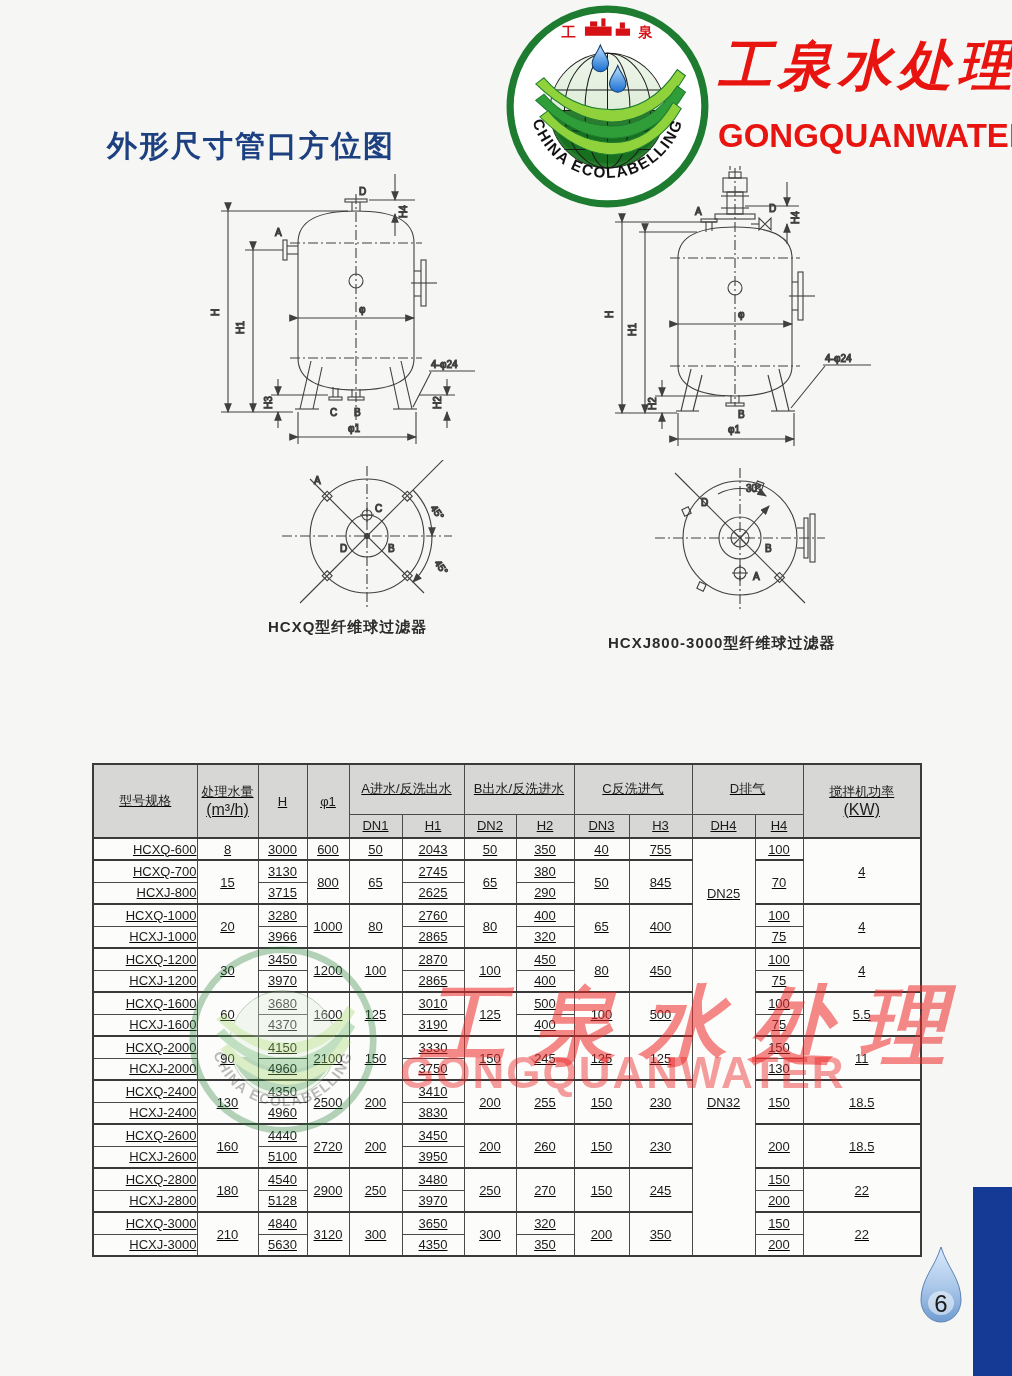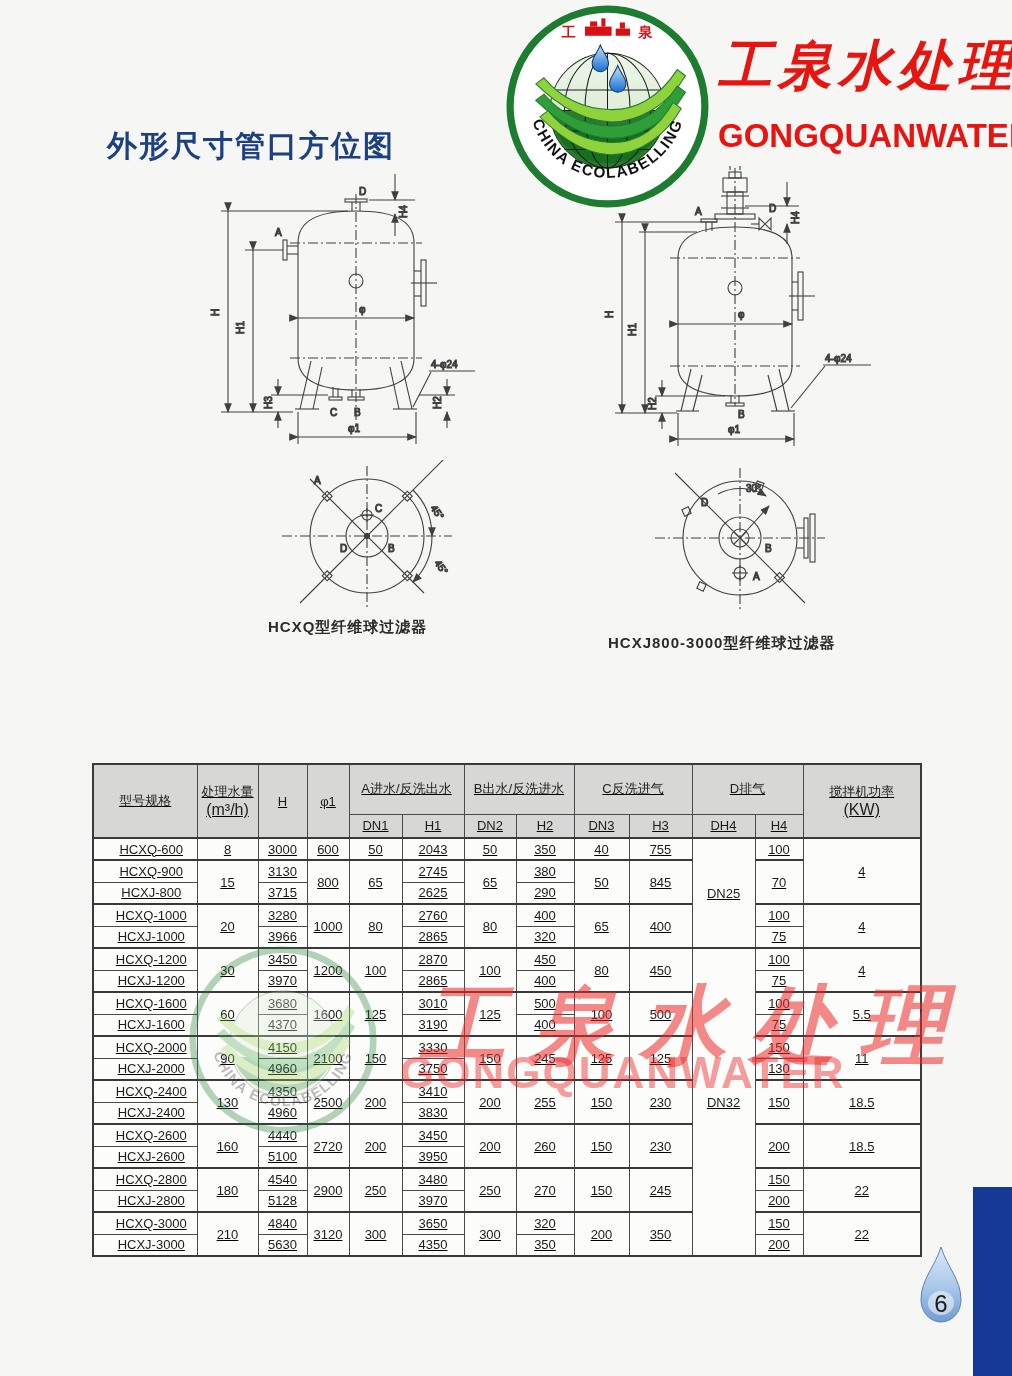--- a/index.html
+++ b/index.html
@@ -24,21 +24,21 @@
   #cap-right { left:608px; top:618px;margin-top:16px; }
 
   
   #spec-table { position:absolute; left:92px; top:763px; border-collapse:collapse; table-layout:fixed; background:#fdfdfc;text-decoration:underline; }
   #spec-table th, #spec-table td { border:1px solid #4a4a4a; font-size:13px; color:#1c1c1c; text-align:center; padding:0; }
   #spec-table thead th { background:#d7d7d5; font-weight:normal; }
   #spec-table thead tr:first-child th { height:50px; }
   #spec-table thead tr:last-child th { height:24px; border-bottom:2px solid #3a3a3a; }
   #spec-table tbody td { height:22px; background:#fcfcfb; }
   #spec-table tbody tr.group-start td { border-top:2px solid #3a3a3a; }
-  #spec-table tbody td.model-cell { text-align:center; padding-left:12px; }
+  #spec-table tbody td.model-cell { text-align:right; padding-left:12px; }
   #spec-table { border:2px solid #3a3a3a; }
   .unit { display:block; font-size:16px; }
 
   
   #wm { position:absolute; left:0; top:0; width:1012px; height:1376px; pointer-events:none; }
   #wm-logo { position:absolute; left:188px; top:945px; width:190px; height:190px; opacity:0.33; }
   #wm-cn { position:absolute; left:420px; top:968px; font-size:86px; font-weight:bold; font-style:italic; color:rgba(235,40,40,0.55); letter-spacing:24px; white-space:nowrap; font-family:"DejaVu Serif", serif; }
   #wm-en { position:absolute; left:400px; top:1048px; font-size:44px; font-weight:bold; color:rgba(235,40,40,0.45); letter-spacing:2px; white-space:nowrap; }
 
   
@@ -394,21 +394,21 @@
           <td>2043</td>
           <td>50</td>
           <td>350</td>
           <td>40</td>
           <td>755</td>
           <td rowspan="5">DN25</td>
           <td>100</td>
           <td rowspan="3">4</td>
         </tr>
         <tr class="group-start">
-          <td class="model-cell">HCXQ-900</td>
+          <td class="model-cell">HCXQ-700</td>
           <td rowspan="2">15</td>
           <td>3130</td>
           <td rowspan="2">800</td>
           <td rowspan="2">65</td>
           <td>2745</td>
           <td rowspan="2">65</td>
           <td>380</td>
           <td rowspan="2">50</td>
           <td rowspan="2">845</td>
           <td rowspan="2">70</td>

